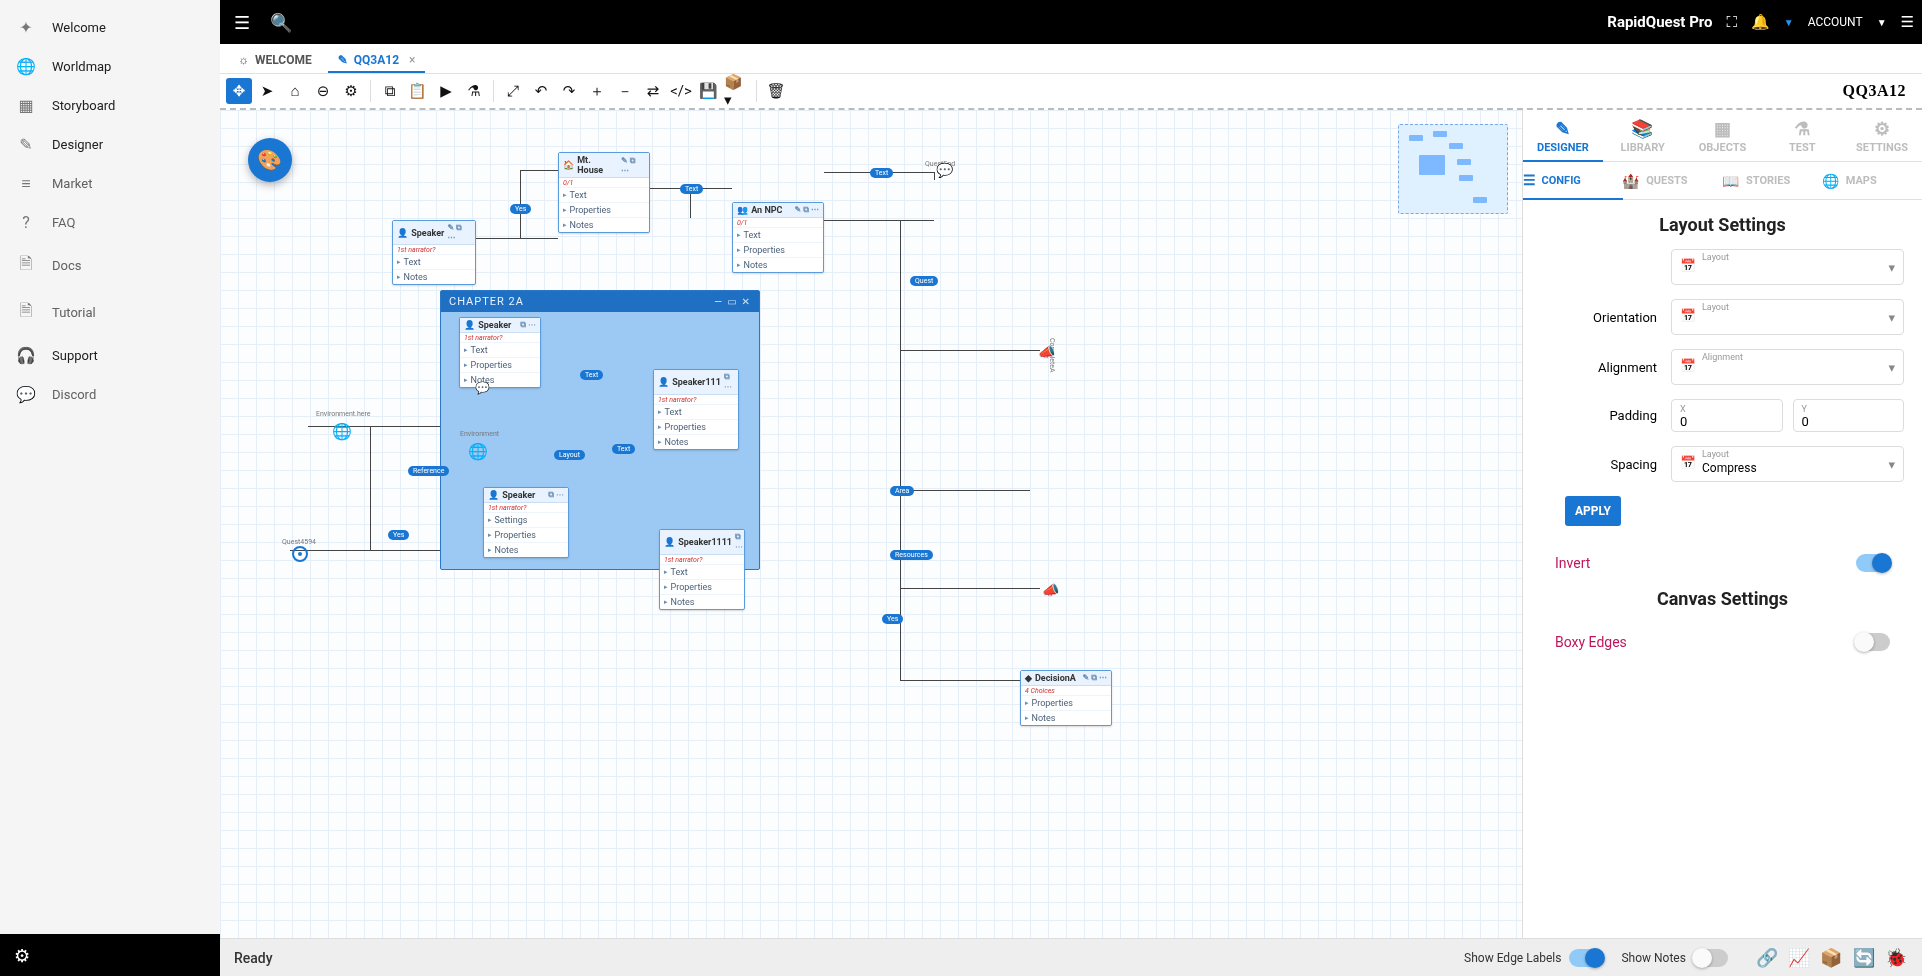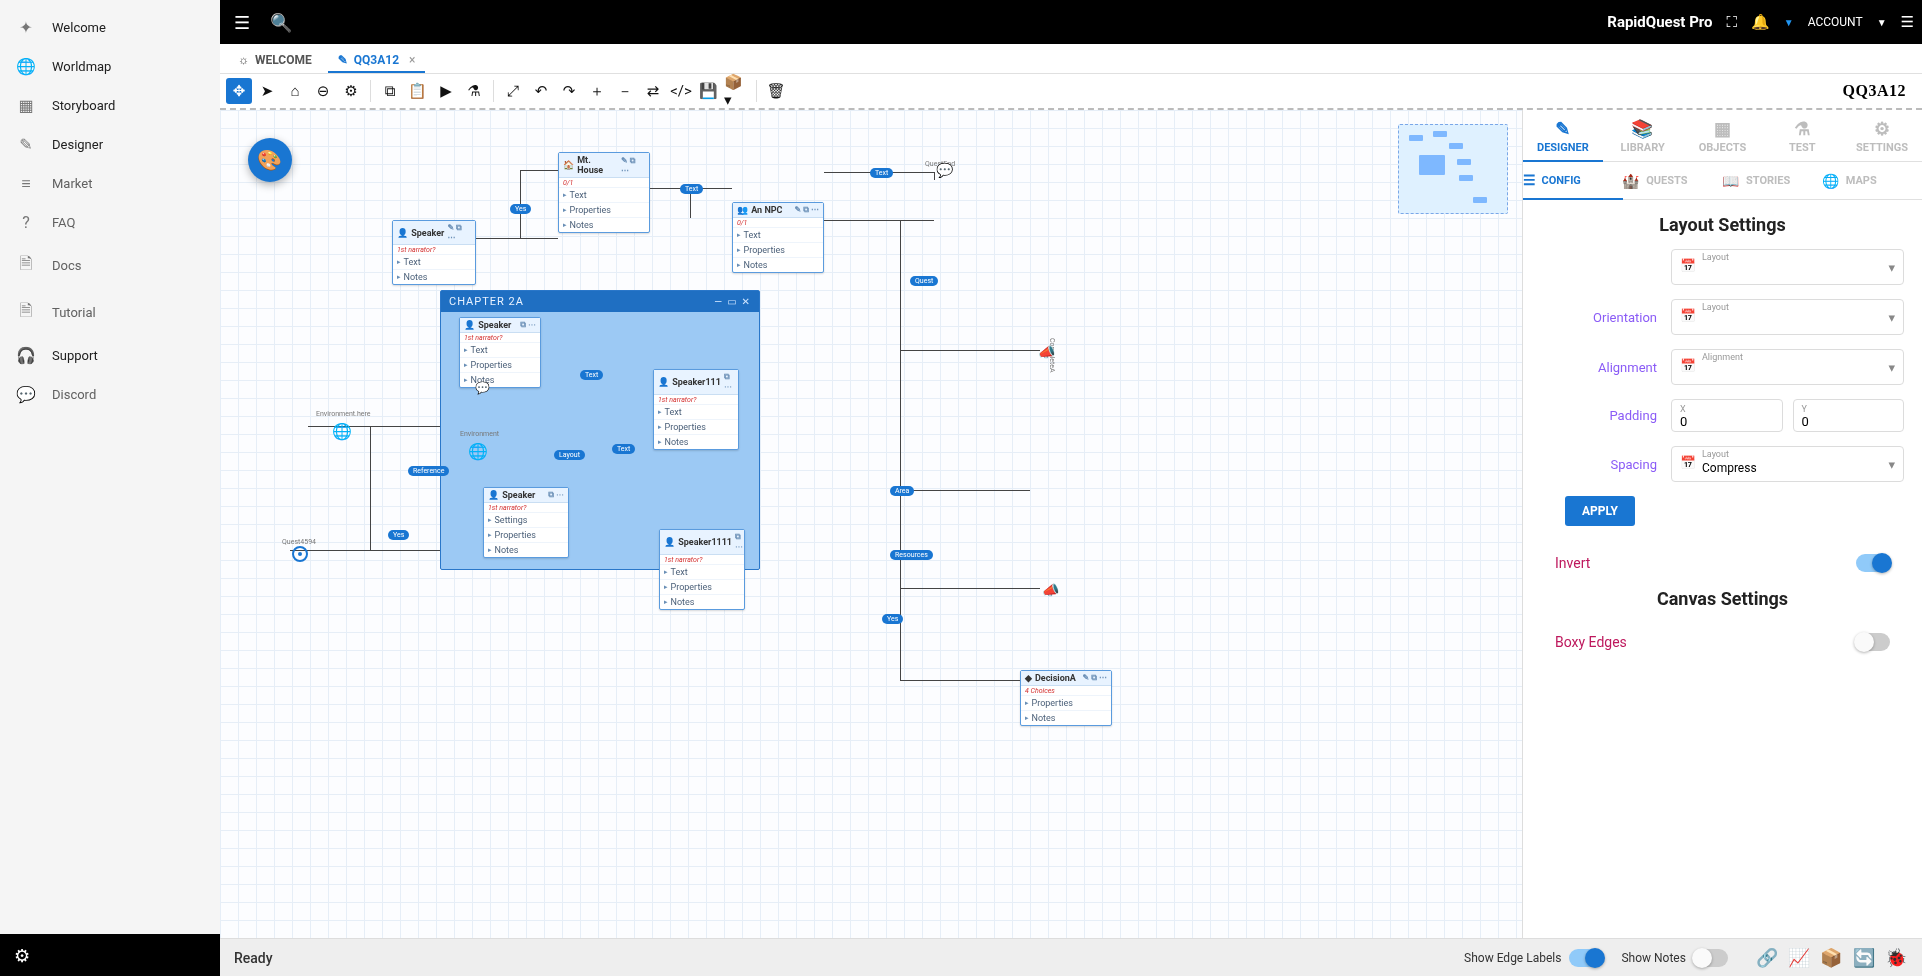--- a/index.html
+++ b/index.html
@@ -106,31 +106,31 @@
 .rpanel { width: 400px; background: #fff; border-left: 1px solid #ddd; display: flex; flex-direction: column; flex-shrink: 0;}
 .rtabs1, .rtabs2 { display: flex; border-bottom: 1px solid #e0e0e0; }
 .rtab { flex: 1; text-align: center; padding: 8px 0 6px; font-size: 11px; font-weight: 700; color: #bdbdbd; cursor: pointer; display:flex;flex-direction:column;align-items:center;gap:2px;}
 .rtab .ico{font-size:18px;}
 .rtab.active { color: #1976D2; border-bottom: 2px solid #1976D2; margin-bottom: -1px; }
 .rtabs2 .rtab { flex-direction: row; gap: 6px; padding: 10px 0; }
 .rtabs2 .rtab .ico{font-size:14px;}
 .pbody { padding: 14px 18px; overflow-y: auto; }
 .pbody h3 { font-size: 18px; font-weight: 700; margin-bottom: 14px; color: #222; text-align: center; }
 .field-row { display: flex; align-items: center; margin-bottom: 14px; }
-.field-row label { width: 130px; text-align: right; padding-right: 14px; font-size: 13px; color: #8b5cf6; }
+.field-row label { width: 130px; text-align: right; padding-right: 14px; font-size: 13px; color: #000000; }
 .field-row .ctl { flex: 1; }
 .sel { border: 1px solid #dcdcdc; border-radius: 4px; padding: 6px 8px; display: flex; align-items: center; gap: 8px; cursor: pointer; position: relative; }
 .sel .small-label{ position:absolute; top:2px; left:30px; font-size:9px; color:#999;}
 .sel .val{ margin-left:22px; font-size:12px; margin-top:8px;}
 .sel .arrow{ margin-left:auto; color:#888;}
 .twin { display:flex; gap:10px; }
 .numin{ flex:1; border:1px solid #dcdcdc; border-radius:4px; padding:4px 8px 2px; position:relative;}
 .numin .sl{font-size:9px;color:#999}
 .numin input{border:0;outline:none;width:100%;font-size:13px;}
-.apply-btn{ background:#1976D2;color:#fff;border:0;padding:8px 17px;border-radius:3px;font-size:12px;font-weight:700;cursor:pointer; margin-left:24px;}
+.apply-btn{ background:#1976D2;color:#fff;border:0;padding:8px 10px;border-radius:3px;font-size:12px;font-weight:700;cursor:pointer; margin-left:24px;}
 .switch-row{ display:flex;align-items:center;justify-content:space-between;padding:10px 14px;}
 .switch-row .lbl{font-size:14px;color:#be185d;}
 .sw{ width:34px;height:18px;border-radius:10px;position:relative;cursor:pointer;}
 .sw.on{background:#90caf9;} .sw.on::after{content:"";position:absolute;right:-2px;top:-1px;width:20px;height:20px;border-radius:50%;background:#1976D2;box-shadow:0 1px 3px rgba(0,0,0,.3);}
 .sw.off{background:#ccc;} .sw.off::after{content:"";position:absolute;left:-2px;top:-1px;width:20px;height:20px;border-radius:50%;background:#fafafa;box-shadow:0 1px 3px rgba(0,0,0,.3);}
 
 
 .statusbar { height: 38px; background: #eeeeee; border-top: 1px solid #ddd; display: flex; align-items: center; padding: 0 14px; font-size: 14px; color: #333; }
 .statusbar .sp { flex: 1; }
 .statusbar .toggle { display: flex; align-items: center; gap: 8px; margin-right: 18px; font-size: 12px; }

